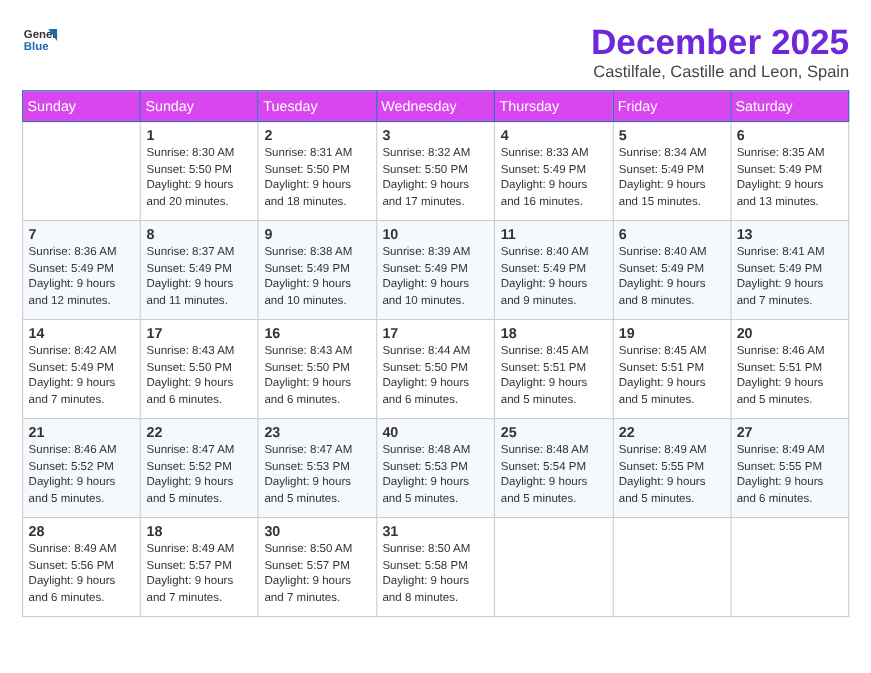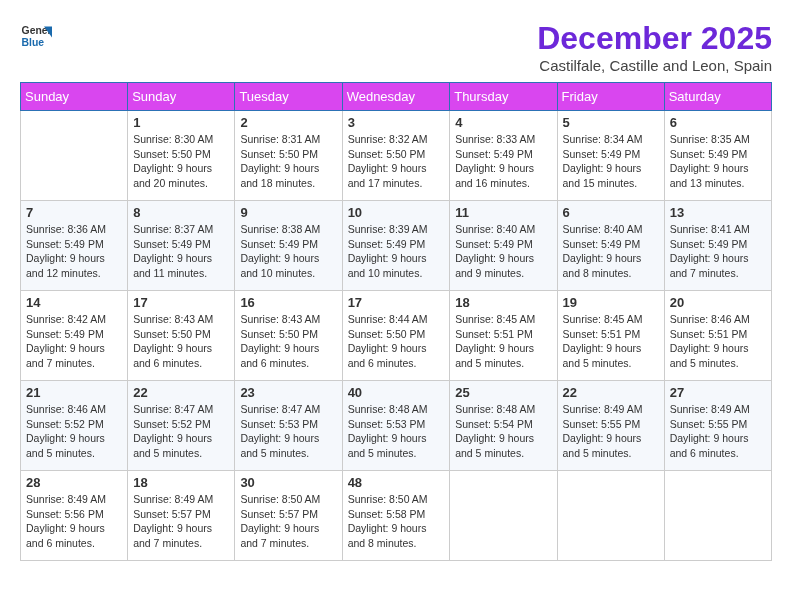--- a/index.html
+++ b/index.html
@@ -233,21 +233,21 @@
         </td>
         <td>
           <span class="day-number">18</span>
           <div class="day-info">Sunrise: 8:49 AM<br>Sunset: 5:57 PM<br>Daylight: 9 hours<br>and 7 minutes.</div>
         </td>
         <td>
           <span class="day-number">30</span>
           <div class="day-info">Sunrise: 8:50 AM<br>Sunset: 5:57 PM<br>Daylight: 9 hours<br>and 7 minutes.</div>
         </td>
         <td>
-          <span class="day-number">48</span>
+          <span class="day-number">31</span>
           <div class="day-info">Sunrise: 8:50 AM<br>Sunset: 5:58 PM<br>Daylight: 9 hours<br>and 8 minutes.</div>
         </td>
         <td class="empty-cell"></td>
         <td class="empty-cell"></td>
         <td class="empty-cell"></td>
       </tr>
     </tbody>
 </table>
 
 </body></html>

